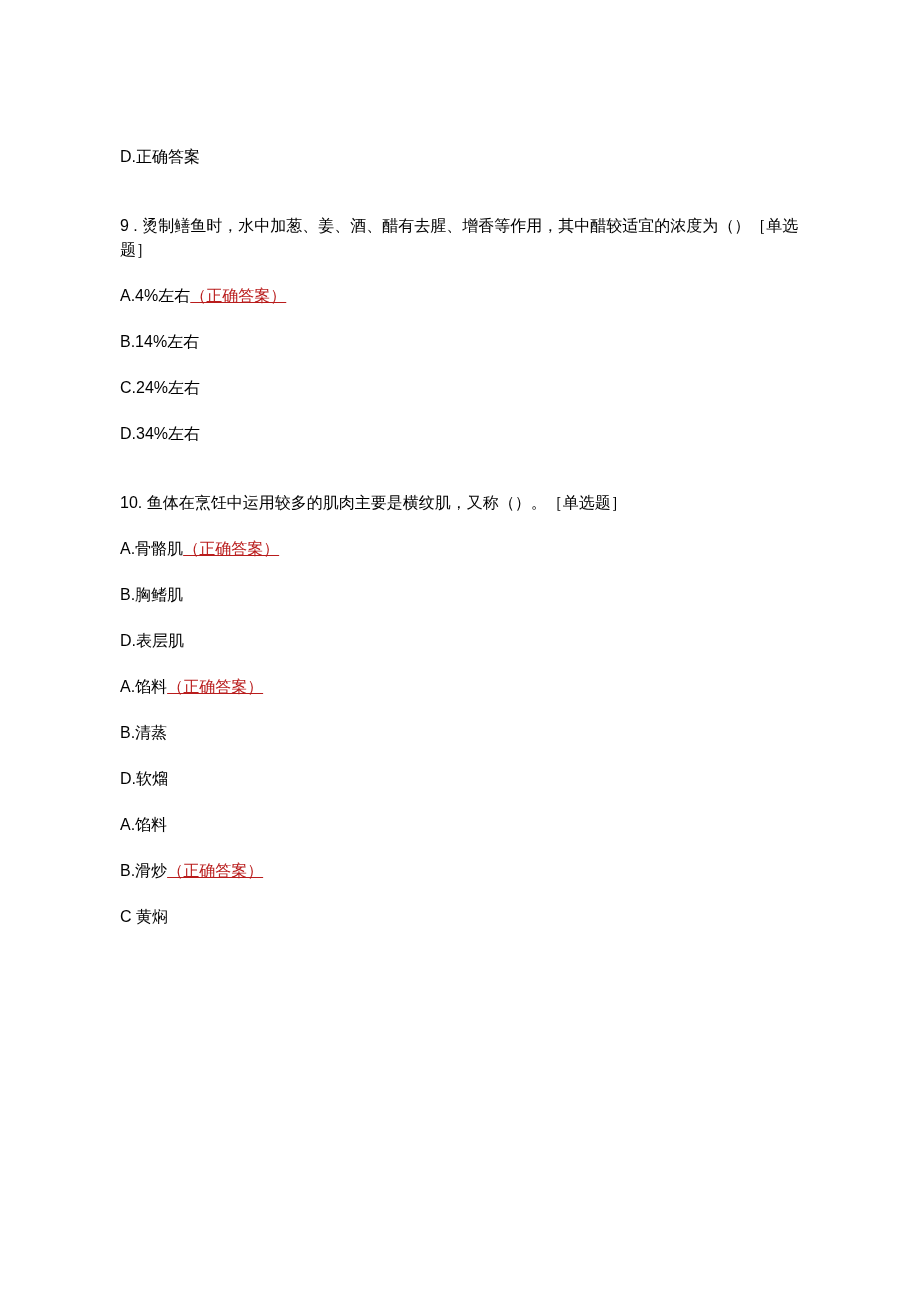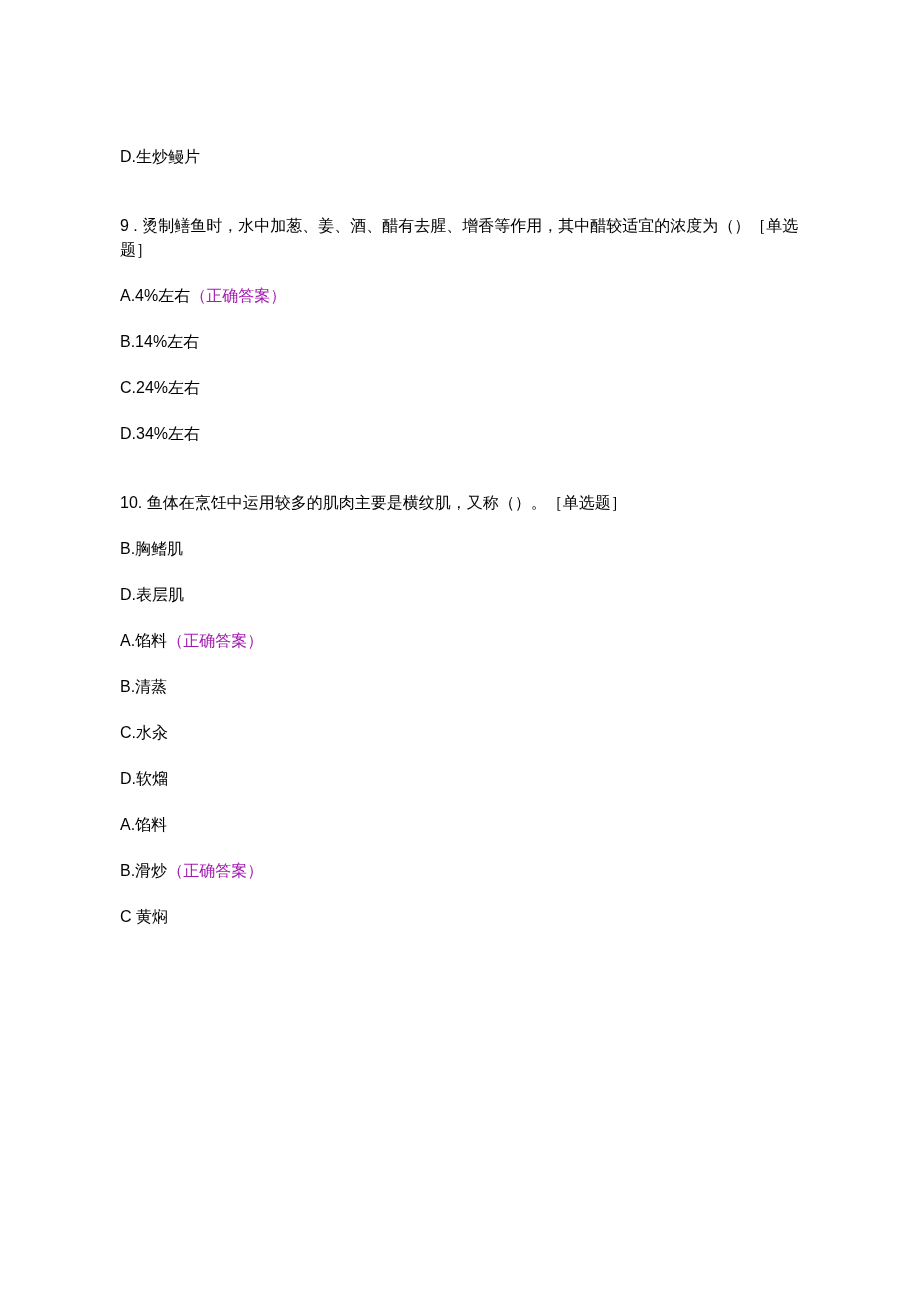--- a/index.html
+++ b/index.html
@@ -15,50 +15,53 @@
     color: #000000;
     line-height: 1.5;
   }
   .page {
     padding: 145px 120px 90px 120px;
   }
   .line {
     margin-bottom: 22px;
   }
   .correct {
-    color: #a21caf;
+    color: #b91c1c;
+    text-decoration: underline;
   }
   .q-gap {
     margin-top: 45px;
   }
 </style>
 </head>
 <body>
 
 <div class="page">
 
-  <div class="line">D.生炒鳗片</div>
+  <div class="line">D.正确答案</div>
 
   <div class="line q-gap">9 . 烫制鳝鱼时，水中加葱、姜、酒、醋有去腥、增香等作用，其中醋较适宜的浓度为（）［单选题］</div>
   <div class="line">
     <span>A.4%左右</span><span class="correct">（正确答案）</span>
   </div>
   <div class="line">B.14%左右</div>
   <div class="line">C.24%左右</div>
   <div class="line">D.34%左右</div>
 
   <div class="line q-gap">10. 鱼体在烹饪中运用较多的肌肉主要是横纹肌，又称（）。［单选题］</div>
+  <div class="line">
+    <span>A.骨骼肌</span><span class="correct">（正确答案）</span>
+  </div>
   <div class="line">B.胸鳍肌</div>
   <div class="line">D.表层肌</div>
 
   <div class="line">
     <span>A.馅料</span><span class="correct">（正确答案）</span>
   </div>
   <div class="line">B.清蒸</div>
-  <div class="line">C.水汆</div>
   <div class="line">D.软熘</div>
 
   <div class="line">A.馅料</div>
   <div class="line">
     <span>B.滑炒</span><span class="correct">（正确答案）</span>
   </div>
   <div class="line">C 黄焖</div>
 
 </div>
 

